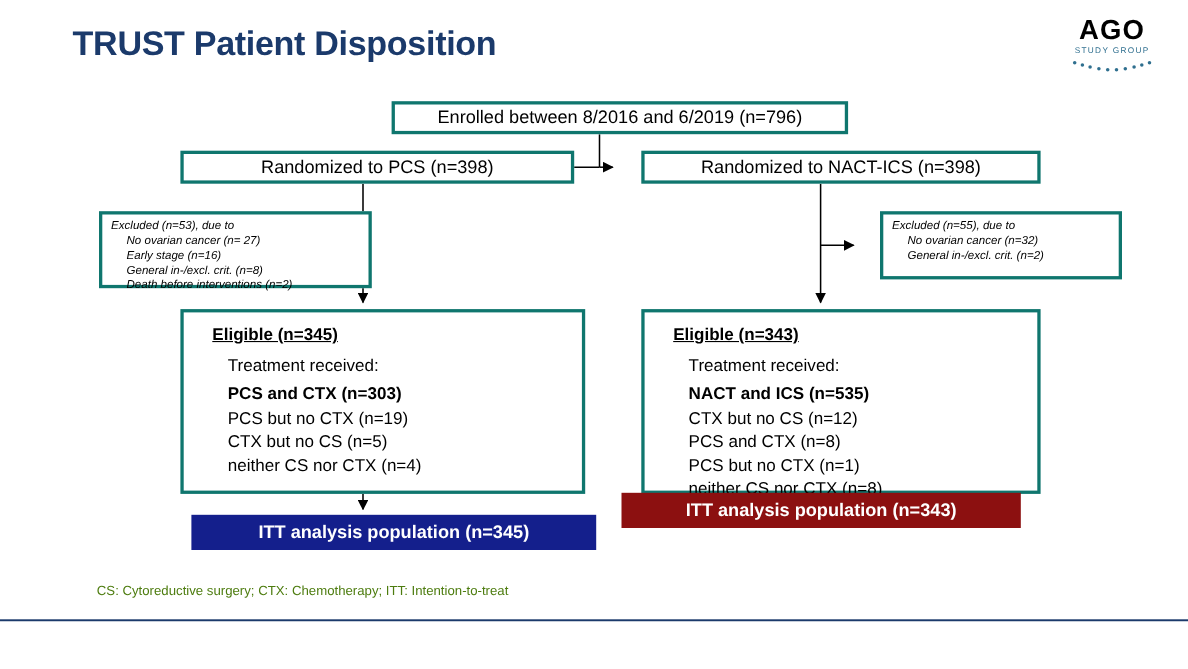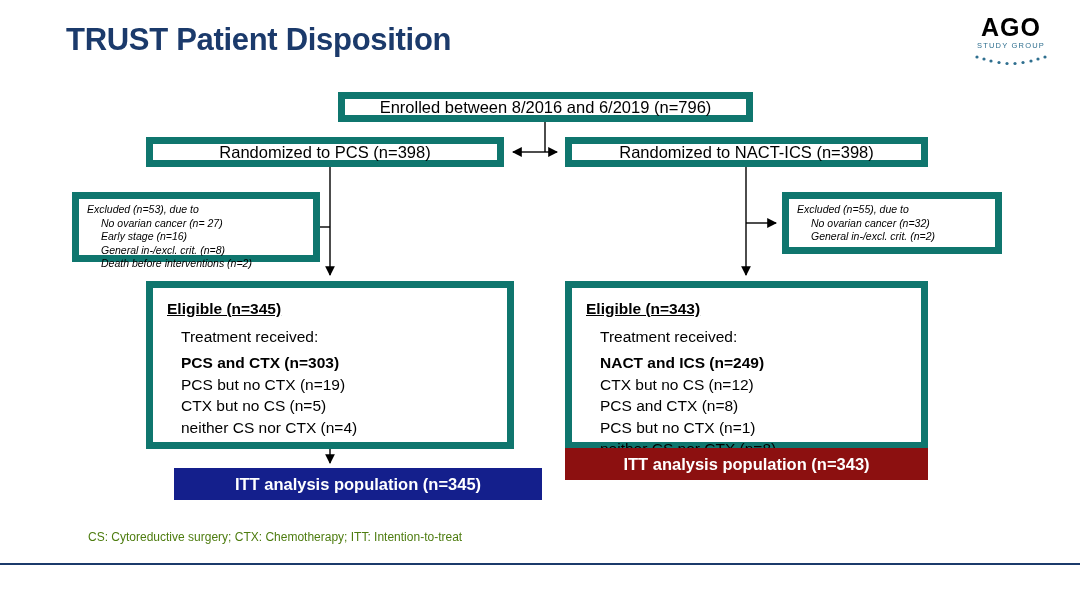--- a/index.html
+++ b/index.html
@@ -55,23 +55,24 @@
   }
   .ago-logo .ago-dots {
     margin-top: 2px;
     height: 14px;
   }
   .ago-logo svg { display: block; margin: 0 auto; }
 
   
   .box {
     position: absolute;
-    border: 7px solid #0f766e;
+    border: 3px solid #0f766e;
     background: #fff;
     box-sizing: border-box;
+    margin-left: 18px;
   }
   .box-center {
     display: flex;
     align-items: center;
     justify-content: center;
     text-align: center;
   }
   .fs17 { font-size: 16.5px; }
 
   
@@ -94,21 +95,21 @@
   }
   .excluded .ind { padding-left: 14px; }
   #excl-left {
     left: 72px; top: 192px; width: 248px; height: 70px;
   }
   #excl-right {
     left: 782px; top: 192px; width: 220px; height: 62px;
   }
   
   .eligible {
-    padding: 10px 0 0 0;
+    padding: 10px 0 0 12px;
     font-size: 15.5px;
     line-height: 21.5px;
   }
   .eligible .hdr {
     font-weight: bold;
     text-decoration: underline;
     padding-left: 14px;
     margin-bottom: 6px;
   }
   .eligible .sub {
@@ -255,21 +256,21 @@
     <div class="sub">Treatment received:</div>
     <div class="item bold">PCS and CTX (n=303)</div>
     <div class="item">PCS but no CTX (n=19)</div>
     <div class="item">CTX but no CS (n=5)</div>
     <div class="item">neither CS nor CTX (n=4)</div>
   </div>
 
   <div class="box eligible" id="elig-right">
     <div class="hdr">Eligible (n=343)</div>
     <div class="sub">Treatment received:</div>
-    <div class="item bold">NACT and ICS (n=249)</div>
+    <div class="item bold">NACT and ICS (n=535)</div>
     <div class="item">CTX but no CS (n=12)</div>
     <div class="item">PCS and CTX (n=8)</div>
     <div class="item">PCS but no CTX (n=1)</div>
     <div class="item">neither CS nor CTX (n=8)</div>
   </div>
 
   <div class="itt" id="itt-left">
     <span>ITT analysis population (n=345)</span>
   </div>
   <div class="itt" id="itt-right">

